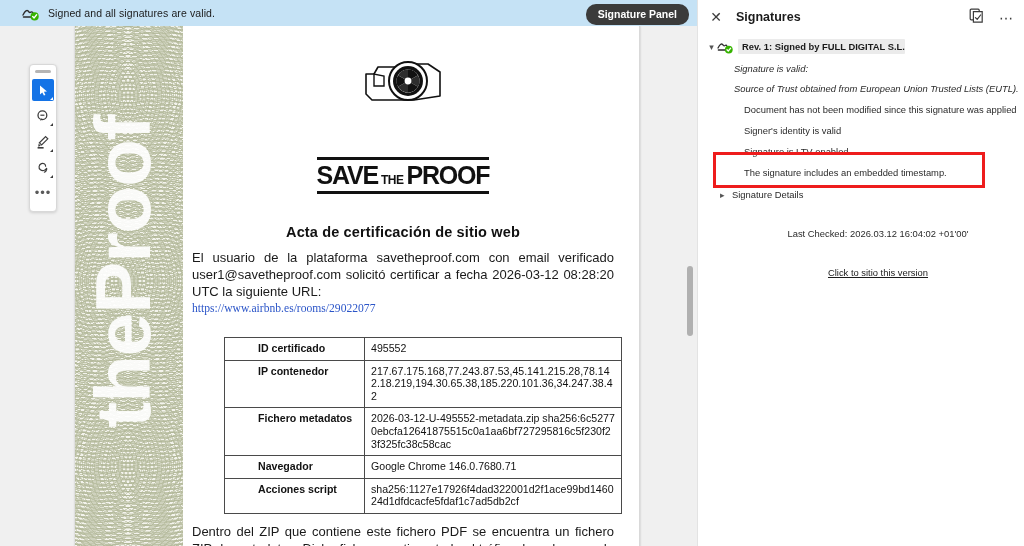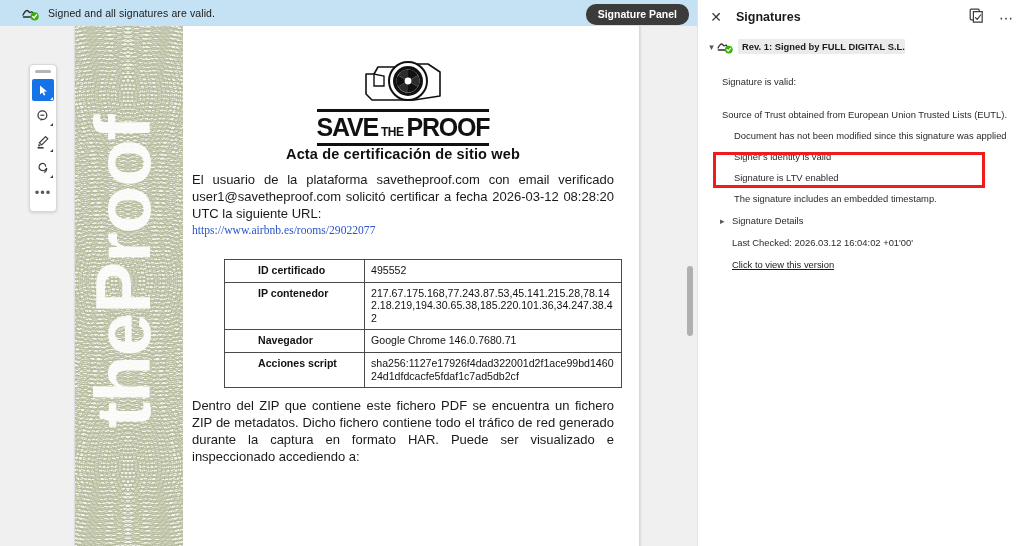--- a/index.html
+++ b/index.html
@@ -109,34 +109,34 @@
     white-space: nowrap;
   }
   .page-border-right { position:absolute; right:0; top:0; width:1px; height:100%; background:#d9d9d9; }
 
   .page-content {
     position: absolute; left: 108px; top: 0; right: 0; bottom: 0;
     padding: 28px 26px 0 9px;
   }
 
   
-  .logo-wrap { display: flex; flex-direction: column; align-items: center; margin-top: 2px; }
+  .logo-wrap { display: flex; flex-direction: column; align-items: center; margin-top: 2px; gap: 48px; }
   .logo-cam { width: 118px; height: 52px; }
   .logo-word {
     margin-top: 1px;
     border-top: 3px solid #111; border-bottom: 3px solid #111;
     padding: 1px 0 1px 0;
     display: flex; align-items: baseline; gap: 3px;
   }
   .lw-a, .lw-c { font-size: 25px; font-weight: bold; color:#111; letter-spacing: -1.2px; font-family:"Liberation Sans", sans-serif; }
   .lw-b { font-size: 12px; font-weight: bold; color:#111; letter-spacing: -.5px; font-family:"Liberation Sans", sans-serif; }
 
   .doc-title {
     text-align: center; font-size: 14.5px; font-weight: bold; color: #111;
-    letter-spacing: .15px;
+    margin-top: 30px; letter-spacing: .15px;
   }
 
   .doc-para {
     font-size: 13px; color: #1a1a1a; line-height: 17px;
     margin-top: 9px; text-align: justify;
   }
   .doc-link { color: #2b55c8; font-size: 11.6px; display:block; margin-top:2px; text-decoration: none; font-family: Liberation Serif, serif; }
 
   
   table.cert {
@@ -190,23 +190,23 @@
     width: 11px; font-size: 9px; color: #555; flex: 0 0 auto; cursor: pointer;
     display: flex; align-items: center; justify-content: center;
   }
   .sig-rev-icon { width: 17px; height: 15px; position: relative; margin: 0 4px 0 0; flex:0 0 auto;}
   .sig-rev-label {
     font-size: 9.4px; font-weight: bold; color: #1b1b1b;
     background: #ebebeb; padding: 2px 0 2px 4px; border-radius: 1px;
     white-space: nowrap;
   }
   .tl { font-size: 9.4px; color: #2a2a2a; line-height: 13px; white-space: nowrap; }
-  .lvl1 { padding-left: 24px; margin-top: 20px; }
-  .lvl2 { padding-left: 36px; margin-top: 8px; }
-  .lvl1b { padding-left: 34px; margin-top: 9px; }
+  .lvl1 { padding-left: 36px; margin-top: 7px; font-style: italic; }
+  .lvl2 { padding-left: 46px; margin-top: 8px; }
+  .lvl1b { padding-left: 34px; margin-top: 26px; text-align: center; }
   .tl-link { text-decoration: underline; color: #1b1b1b; cursor: pointer; }
 
   .redbox {
     position: absolute; left: 15px; top: 118px;
     width: 272px; height: 36px;
     border: 3px solid #ee1c1c;
     pointer-events: none;
   }
   .detail-row { display:flex; align-items:center; padding-left: 22px; margin-top: 9px; }
   .detail-row .twisty2 { width: 12px; font-size: 9px; color:#555; cursor:pointer; }
@@ -311,20 +311,24 @@
           <tbody>
             <tr>
               <td class="k">ID certificado</td>
               <td class="v">495552</td>
             </tr>
             <tr>
               <td class="k">IP contenedor</td>
               <td class="v">217.67.175.168,77.243.87.53,45.141.215.28,78.142.18.219,194.30.65.38,185.220.101.36,34.247.38.42</td>
             </tr>
             <tr>
+              <td class="k">Fichero metadatos</td>
+              <td class="v">2026-03-12-U-495552-metadata.zip sha256:6c52770ebcfa12641875515c0a1aa6bf727295816c5f230f23f325fc38c58cac</td>
+            </tr>
+            <tr>
               <td class="k">Navegador</td>
               <td class="v">Google Chrome 146.0.7680.71</td>
             </tr>
             <tr>
               <td class="k">Acciones script</td>
               <td class="v">sha256:1127e17926f4dad322001d2f1ace99bd146024d1dfdcacfe5fdaf1c7ad5db2cf</td>
             </tr>
           </tbody>
         </table>
 
@@ -376,19 +380,19 @@
       <div class="tl lvl2">Signer's identity is valid</div>
       <div class="tl lvl2">Signature is LTV enabled</div>
       <div class="tl lvl2">The signature includes an embedded timestamp.</div>
 
       <div class="detail-row">
         <span class="twisty2">▸</span>
         <span class="tl">Signature Details</span>
       </div>
 
       <div class="tl lvl1b">Last Checked: 2026.03.12 16:04:02 +01'00'</div>
-      <div class="tl lvl1b tl-link">Click to view this version</div>
+      <div class="tl lvl1b tl-link">Click to sitio this version</div>
 
       <div class="redbox"></div>
     </div>
   </div>
 
 </div>
 
 </body></html>

